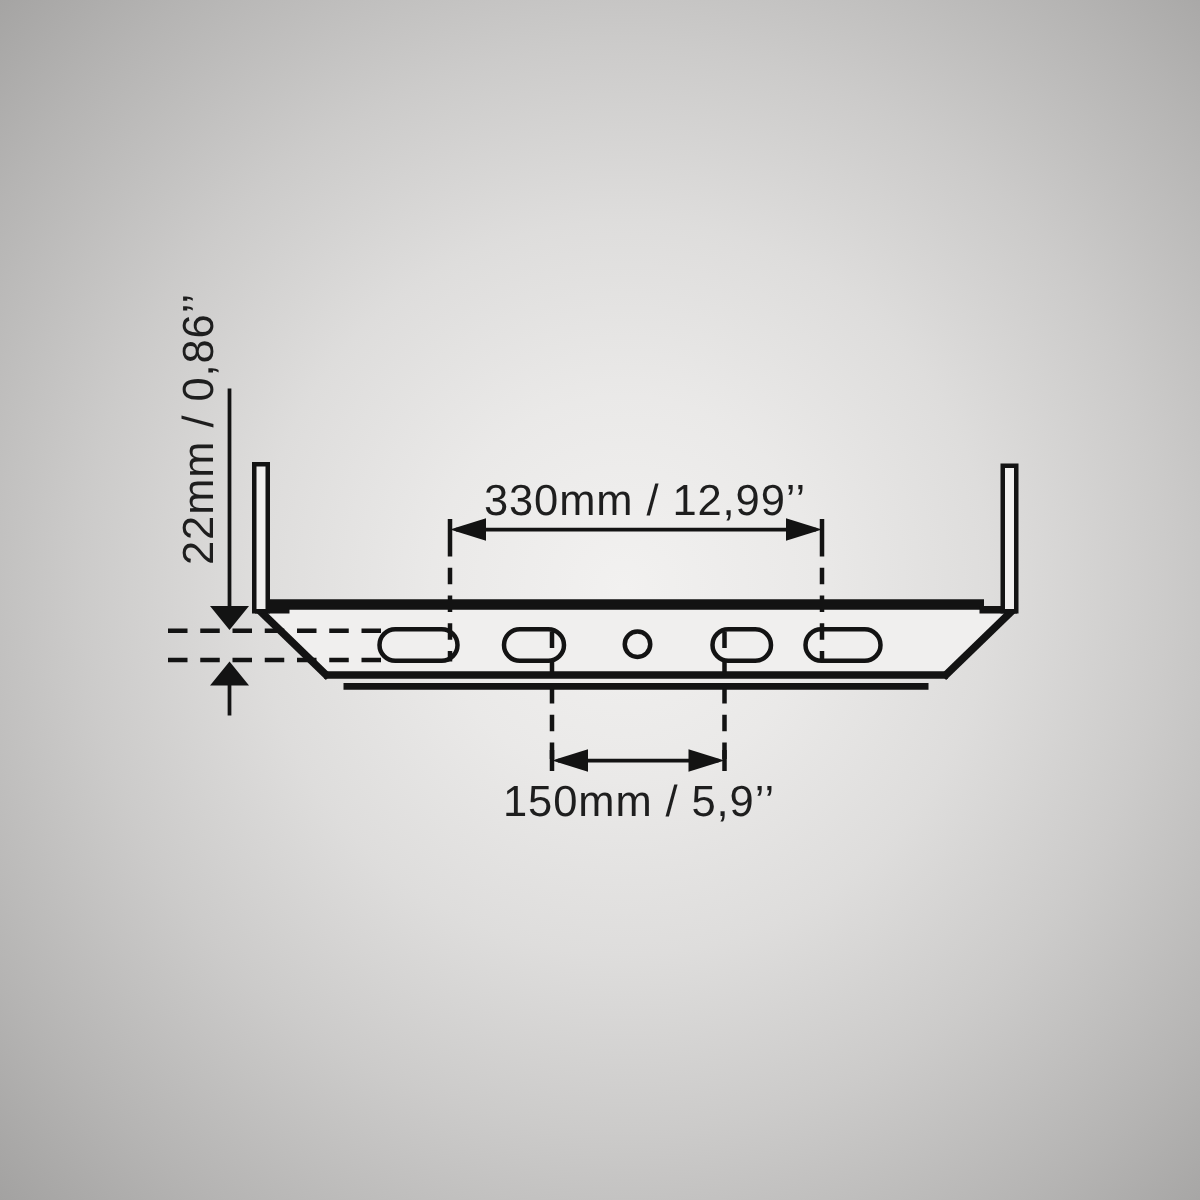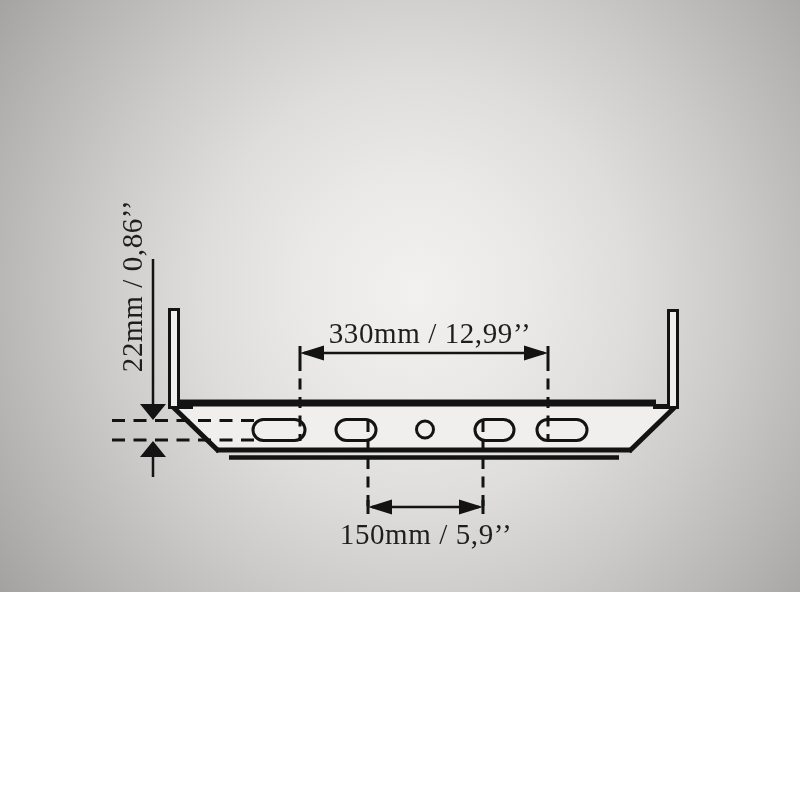--- a/index.html
+++ b/index.html
@@ -1,23 +1,23 @@
 <!DOCTYPE html>
 <html><head>
 <meta charset="utf-8">
 <style>
   html, body { margin: 0; padding: 0; }
   .stage {
     position: relative;
     width: 800px;
-    height: 592px;
+    height: 800px;
     overflow: hidden;
     background: radial-gradient(circle farthest-corner at 52% 49%,
       #f2f1f0 0%, #eae9e8 22%, #dedddc 42%, #cccbca 62%, #b5b4b3 84%, #a3a2a1 100%);
-    font-family: Liberation Serif, serif;
+    font-family: Liberation Sans, sans-serif;
   }
   svg { display: block; }
   .dim-label {
     font-size: 29px;
     letter-spacing: 0.6px;
     fill: #1e1e1e;
   }
   .stroke { stroke: #131313; fill: none; }
   .filled { fill: #131313; stroke: none; }
 </style>

